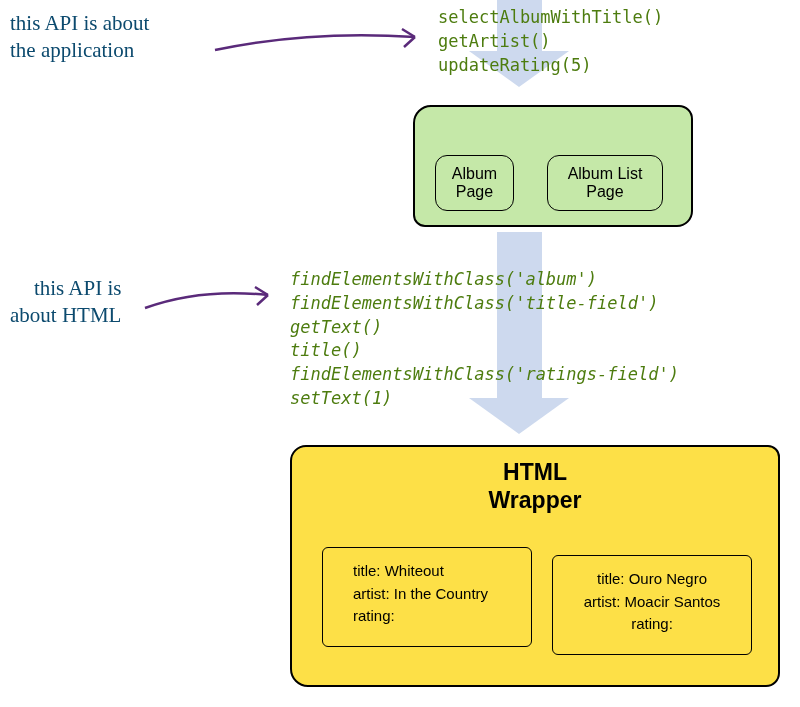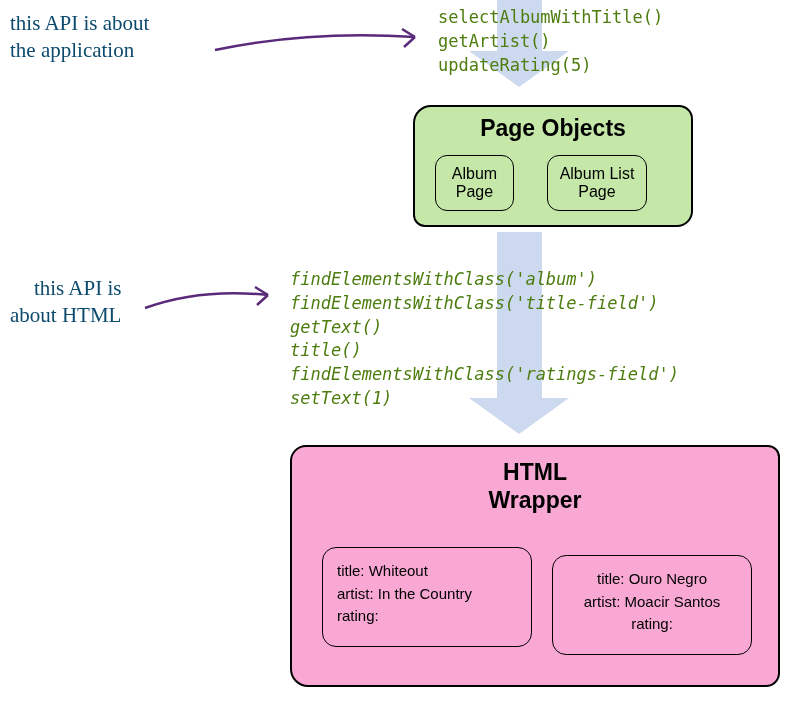--- a/index.html
+++ b/index.html
@@ -28,21 +28,21 @@
   .box {
     position: absolute;
     border: 2.5px solid #000;
     border-radius: 14px;
   }
   .green-box {
     background: #c5e8a8;
     border-radius: 18px 14px 16px 12px;
   }
   .blue-box {
-    background: #f9a8d4;
+    background: #fde047;
     border-radius: 16px 12px 14px 18px;
   }
   .inner-box {
     position: absolute;
     border: 1.5px solid #000;
     border-radius: 12px;
     background: transparent;
     text-align: center;
     display: flex;
     align-items: center;
@@ -69,24 +69,24 @@
     border-left: 50px solid transparent;
     border-right: 50px solid transparent;
     border-top: 36px solid #cdd9ee;
   }
   .curve-arrow {
     position: absolute;
   }
   .html-item {
     position: absolute;
     border: 1.5px solid #000;
-    border-radius: 14px;
+    border-radius: 6px;
     background: transparent;
     font-size: 15px;
-    padding: 12px 14px;
+    padding: 12px 30px;
     line-height: 1.5;
   }
 </style>
 </head>
 <body>
 
 <div class="arrow-down" style="left:497px; top:0px; width:45px; height:55px;"></div>
 
 <div class="handwritten" style="left:10px; top:10px; white-space:pre;">this API is about
 the application</div>
@@ -96,24 +96,23 @@
   <path d="M 205 12 L 192 4 M 205 12 L 194 22" stroke="#5a2a7a" stroke-width="2.5" fill="none"></path>
 </svg>
 
 <div class="code" style="left:438px; top:6px;">
   <div>selectAlbumWithTitle()</div>
   <div>getArtist()</div>
   <div>updateRating(5)</div>
 </div>
 
 <div class="box green-box" style="left:413px; top:105px; width:280px; height:122px;">
-  <div class="title" style="left:0; right:0; top:8px; font-size:23px;">Page Objects</div>
   <div class="inner-box" style="left:20px; top:48px; width:79px; height:56px; white-space:pre-line;">Album
 Page</div>
-  <div class="inner-box" style="left:132px; top:48px; width:100px; height:56px; white-space:pre-line;">Album List
+  <div class="inner-box" style="left:132px; top:48px; width:116px; height:56px; white-space:pre-line;">Album List
 Page</div>
 </div>
 
 <div class="arrow-down" style="left:497px; top:232px; width:45px; height:170px;"></div>
 
 <div class="handwritten" style="left:10px; top:275px; white-space:pre;text-align:right;">this API is
 about HTML</div>
 
 <svg class="curve-arrow" style="left:140px; top:283px; width:140px; height:40px;">
   <path d="M 5 25 Q 60 5 128 12" stroke="#5a2a7a" stroke-width="2.5" fill="none"></path>

